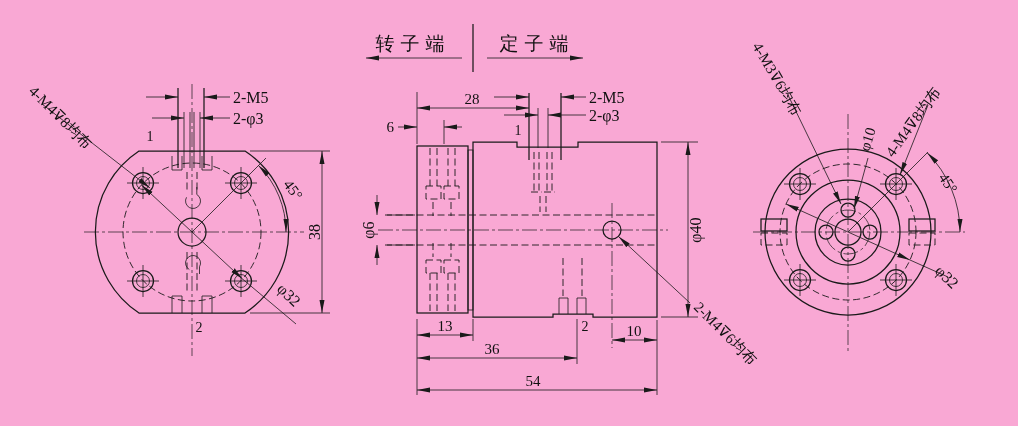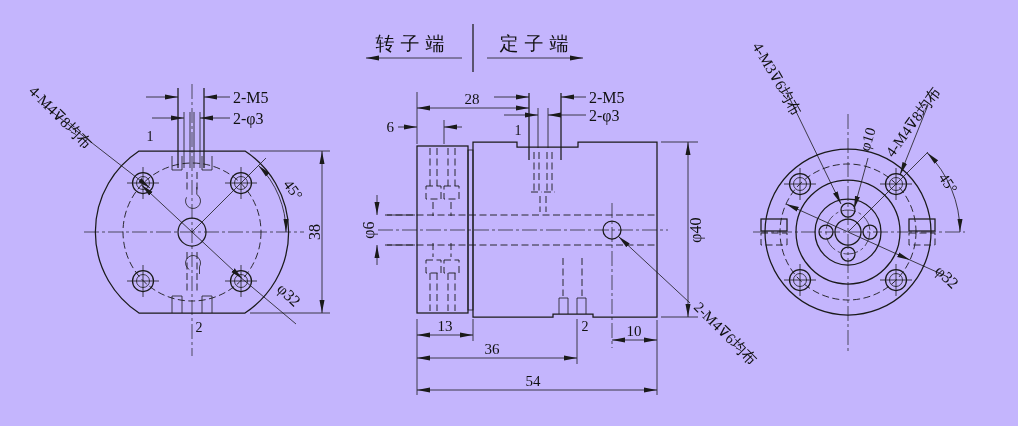--- a/index.html
+++ b/index.html
@@ -1,16 +1,16 @@
 <!DOCTYPE html>
 <html><head>
 <meta charset="utf-8">
 <style>
   html,body{margin:0;padding:0;background:#fff;}
-  .page{width:1018px;height:426px;background:#c4b5fd;position:relative;overflow:hidden;}
+  .page{width:1018px;height:426px;background:#f9a8d4;position:relative;overflow:hidden;}
   svg{display:block;}
   
   .ol{stroke:#1a1a1a;stroke-width:1.25;fill:none;}                 
   .tl{stroke:#1a1a1a;stroke-width:0.8;fill:none;}                  
   .cl{stroke:#1a1a1a;stroke-width:0.7;fill:none;stroke-dasharray:15 3 3 3;} 
   .hl{stroke:#1a1a1a;stroke-width:0.9;fill:none;stroke-dasharray:7 3.5;}    
   .dim{stroke:#1a1a1a;stroke-width:0.8;fill:none;}
   text{font-family:"Liberation Serif","DejaVu Serif",serif;fill:#111;}
   .t16{font-size:16px;}
   .t15{font-size:15px;}

